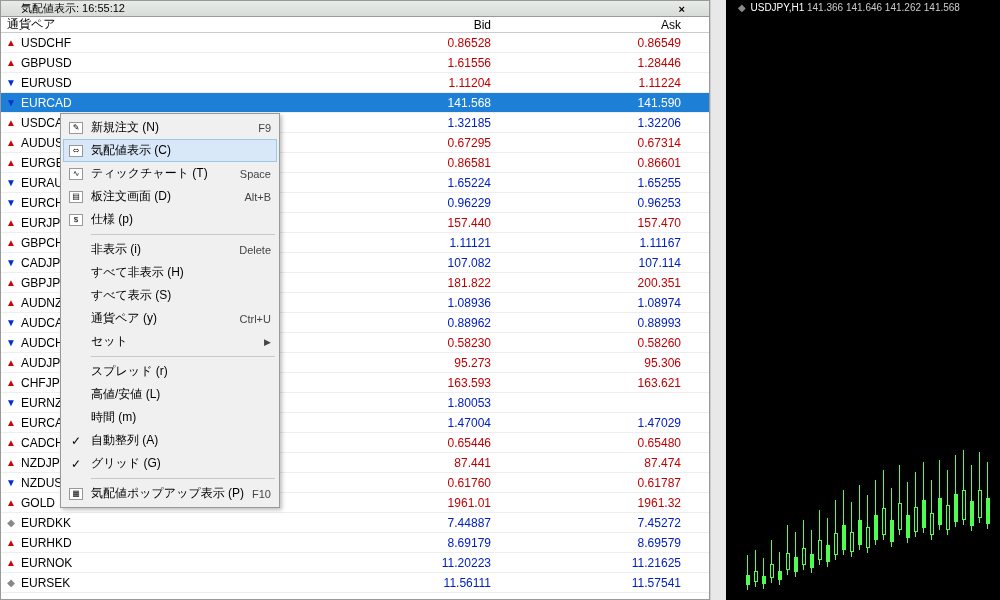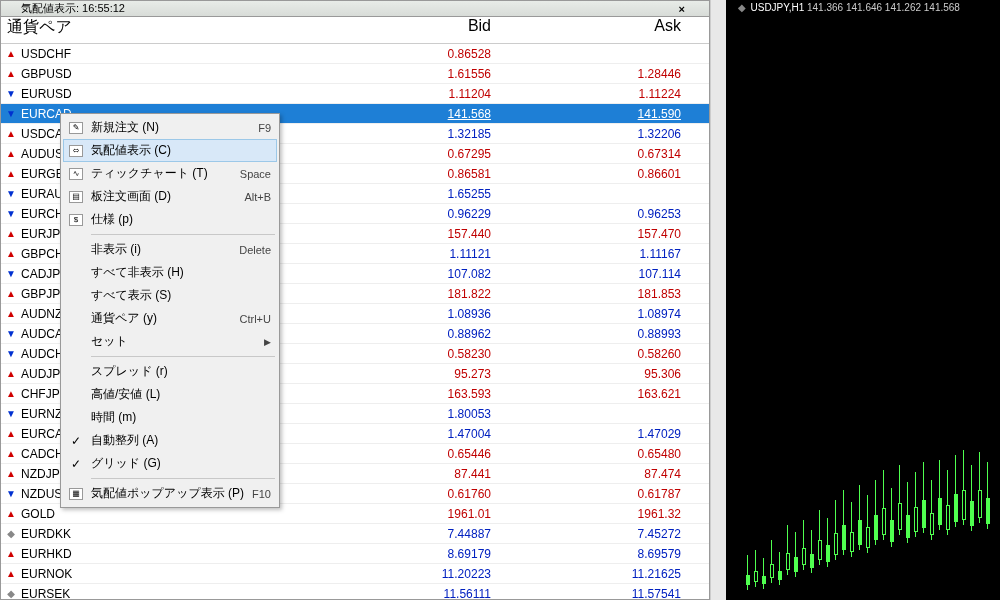--- a/index.html
+++ b/index.html
@@ -4,37 +4,37 @@
 <style>
 * { margin: 0; padding: 0; box-sizing: border-box; font-family: "MS PGothic", "Meiryo", sans-serif; }
 body { background: #fff; font-size: 12px; color: #000; overflow: hidden; width: 1000px; height: 600px; position: relative; }
 
 .container { display: flex; width: 1000px; height: 600px; }
 
 
 .market-watch { width: 710px; height: 600px; display: flex; flex-direction: column; border: 1px solid #999; background: #fff; }
 .mw-title { background: linear-gradient(#e8ece8, #d8dcd8); padding: 2px 20px; font-size: 11px; border-bottom: 1px solid #999; display: flex; justify-content: space-between; align-items: center; height: 16px; }
 .mw-close { font-weight: bold; cursor: pointer; padding: 0 4px; }
-.mw-header { display: flex; background: #fff; border-bottom: 1px solid #ccc; height: 27px; align-items: flex-start; font-size: 16px; }
+.mw-header { display: flex; background: #fff; border-bottom: 1px solid #ccc; height: 16px; align-items: center; font-size: 12px; }
 .mw-header .col-sym { width: 310px; padding-left: 6px; text-align: left; }
 .mw-header .col-bid { width: 190px; text-align: right; padding-right: 10px; }
 .mw-header .col-ask { width: 190px; text-align: right; padding-right: 10px; }
 .mw-body { flex: 1; overflow: hidden; }
 .mw-row { display: flex; height: 20px; align-items: center; border-bottom: 1px solid #eee; }
 .mw-row.sel { background: #1e7fd6; color: #fff; }
 .mw-row .col-sym { width: 310px; padding-left: 4px; display: flex; align-items: center; gap: 4px; }
 .mw-row .col-bid { width: 190px; text-align: right; padding-right: 10px; }
 .mw-row .col-ask { width: 190px; text-align: right; padding-right: 10px; }
 .dir-icon { width: 12px; height: 12px; display: inline-flex; align-items: center; justify-content: center; font-size: 10px; line-height: 1; }
 .up-red { color: #d00000; }
 .down-blue { color: #0030d0; }
 .neutral { color: #888; }
 .price-up { color: #c00000; }
 .price-down { color: #0020c0; }
-.mw-row.sel .price-up, .mw-row.sel .price-down { color: #fff; text-decoration: underline; }
+.mw-row.sel .price-up, .mw-row.sel .price-down { color: #fff; }
 
 
 .vscroll { width: 16px; background: #e8e8e8; border-left: 1px solid #ccc; }
 
 
 .chart-panel { flex: 1; background: #000; position: relative; color: #fff; font-size: 10px; }
 .chart-title { position: absolute; top: 2px; left: 12px; font-size: 10px; color: #ccc; }
 .chart-title .sym { color: #fff; }
 .chart-diamond { color: #888; margin-right: 2px; }
 .candles { position: absolute; bottom: 10px; left: 10px; right: 10px; height: 140px; }
@@ -69,20 +69,21 @@
       <div class="col-bid">Bid</div>
       <div class="col-ask">Ask</div>
     </div>
     <div class="mw-body" id="mw-body">
         <div class="mw-row">
           <div class="col-sym">
             <span class="dir-icon up-red">▲</span>
             <span>USDCHF</span>
           </div>
           <div class="col-bid price-up">0.86528</div>
+          <div class="col-ask price-up">0.86549</div>
         </div>
         <div class="mw-row">
           <div class="col-sym">
             <span class="dir-icon up-red">▲</span>
             <span>GBPUSD</span>
           </div>
           <div class="col-bid price-up">1.61556</div>
           <div class="col-ask price-up">1.28446</div>
         </div>
         <div class="mw-row">
@@ -123,20 +124,21 @@
             <span>EURGBP</span>
           </div>
           <div class="col-bid price-up">0.86581</div>
           <div class="col-ask price-up">0.86601</div>
         </div>
         <div class="mw-row">
           <div class="col-sym">
             <span class="dir-icon down-blue">▼</span>
             <span>EURAUD</span>
           </div>
+          <div class="col-bid price-down">1.65224</div>
           <div class="col-ask price-down">1.65255</div>
         </div>
         <div class="mw-row">
           <div class="col-sym">
             <span class="dir-icon down-blue">▼</span>
             <span>EURCHF</span>
           </div>
           <div class="col-bid price-down">0.96229</div>
           <div class="col-ask price-down">0.96253</div>
         </div>
@@ -163,21 +165,21 @@
           </div>
           <div class="col-bid price-down">107.082</div>
           <div class="col-ask price-down">107.114</div>
         </div>
         <div class="mw-row">
           <div class="col-sym">
             <span class="dir-icon up-red">▲</span>
             <span>GBPJPY</span>
           </div>
           <div class="col-bid price-up">181.822</div>
-          <div class="col-ask price-up">181.853</div>
+          <div class="col-ask price-up">200.351</div>
         </div>
         <div class="mw-row">
           <div class="col-sym">
             <span class="dir-icon up-red">▲</span>
             <span>AUDNZD</span>
           </div>
           <div class="col-bid price-down">1.08936</div>
           <div class="col-ask price-down">1.08974</div>
         </div>
         <div class="mw-row">

